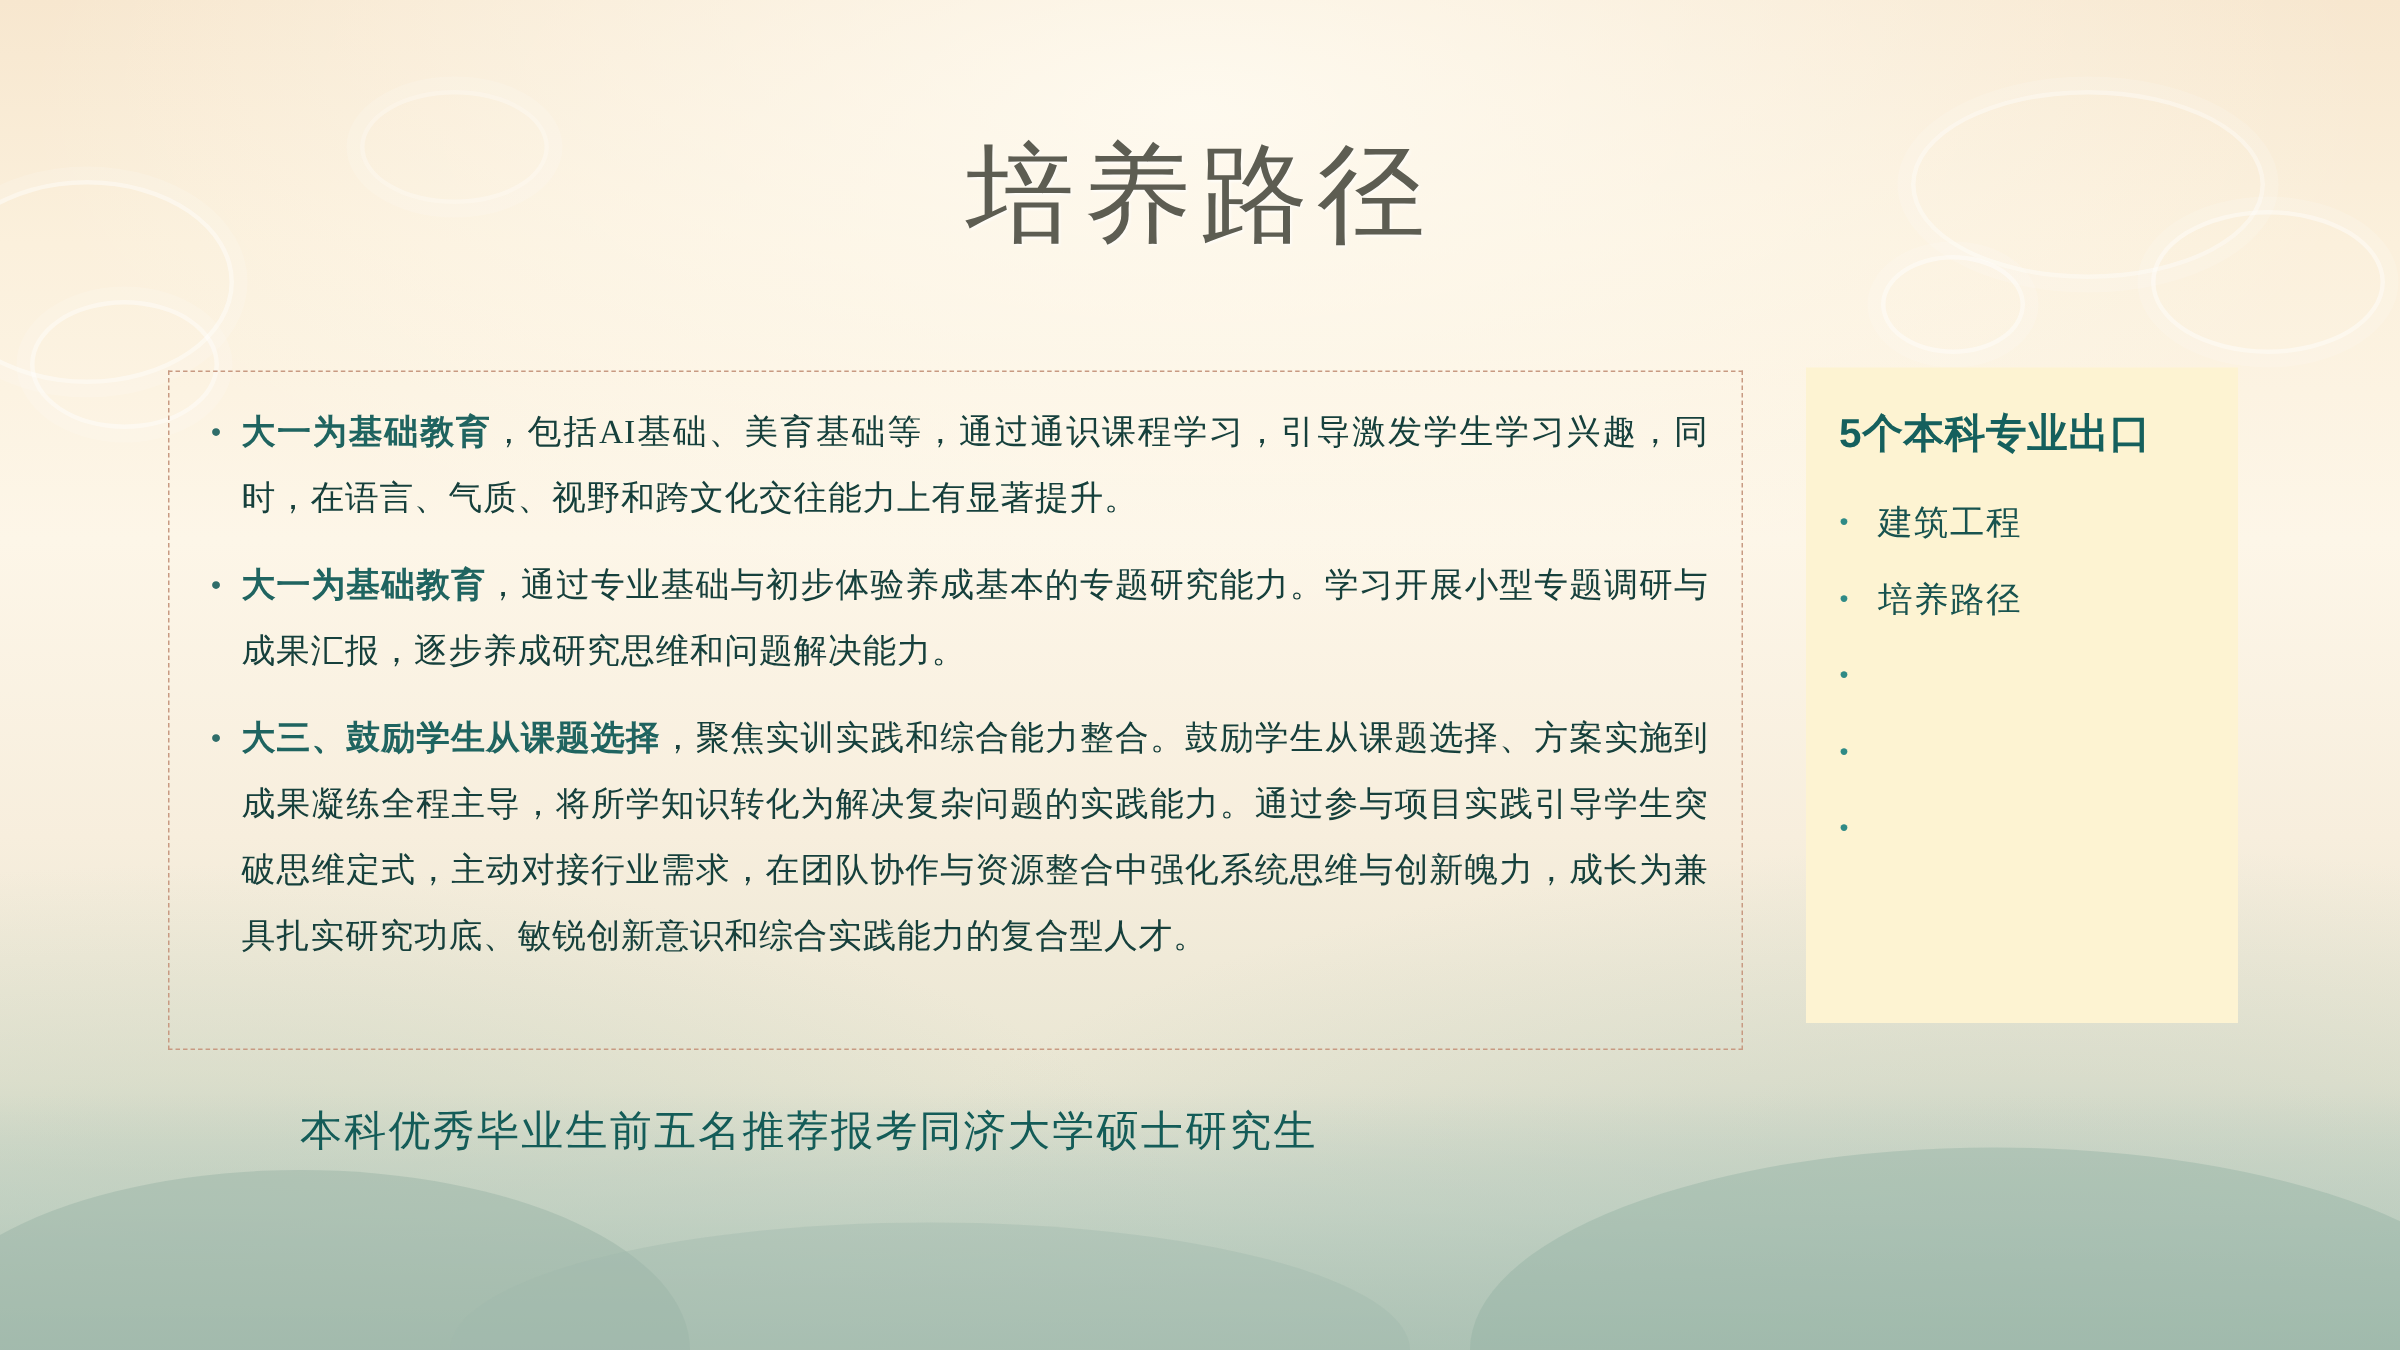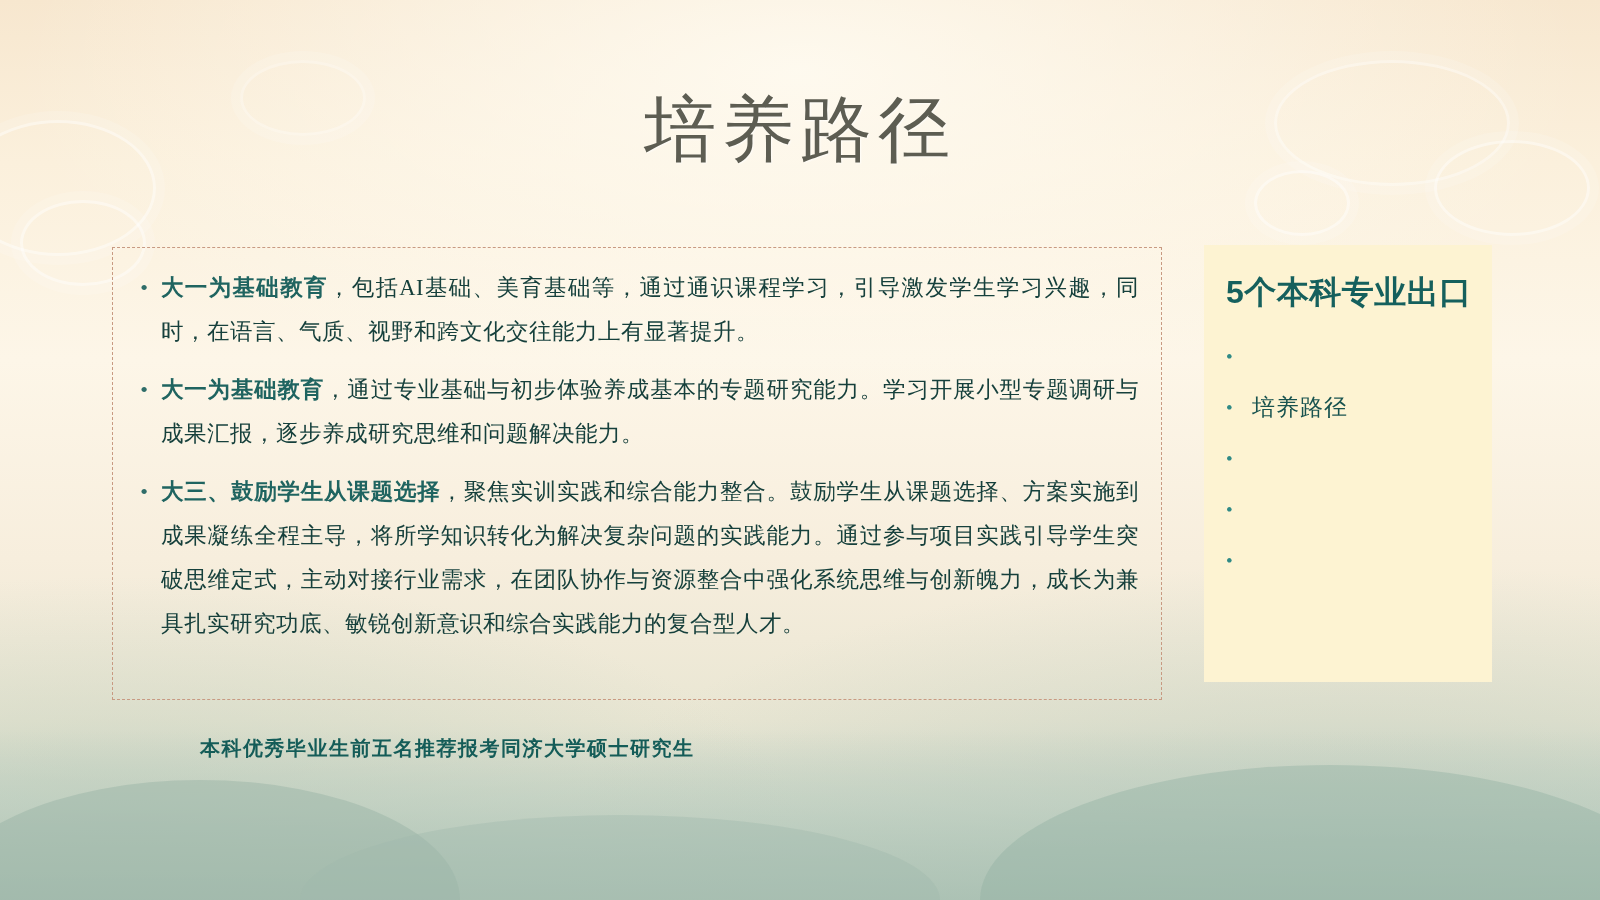--- a/index.html
+++ b/index.html
@@ -120,21 +120,21 @@
     top: 245px;
     width: 288px;
     height: 437px;
     background: #fdf3d2;
     box-sizing: border-box;
     padding: 26px 18px 18px 22px;
   }
   .side-title {
     font-family: "Liberation Sans", sans-serif;
     font-weight: bold;
-    font-size: 32px;
+    font-size: 27px;
     color: #15605d;
     letter-spacing: 0.5px;
     margin-bottom: 16px;
   }
   .side-item {
     display: flex;
     align-items: flex-start;
     font-family: "Liberation Serif", serif;
     font-size: 23px;
     line-height: 51px;
@@ -148,22 +148,22 @@
     font-size: 19px;
   }
   .side-item .label { flex: 1 1 auto; }
 
   
   .footer-note {
     position: absolute;
     left: 200px;
     top: 735px;
     font-family: "Liberation Serif", serif;
-    font-weight: bold;
-    font-size: 20px;
+    font-weight: normal;
+    font-size: 28px;
     letter-spacing: 1.5px;
     color: #145c58;
   }
 </style>
 </head>
 <body>
 
 <div class="slide">
 
   <div class="cloud c1"></div>
@@ -197,20 +197,21 @@
       <span class="bullet-text"><b>大三、鼓励学生从课题选择</b><span>，聚焦实训实践和综合能力整合。鼓励学生从课题选择、方案实施到成果凝练全程主导，将所学知识转化为解决复杂问题的实践能力。通过参与项目实践引导学生突破思维定式，主动对接行业需求，在团队协作与资源整合中强化系统思维与创新魄力，成长为兼具扎实研究功底、敏锐创新意识和综合实践能力的复合型人才。</span></span>
     </div>
 
   </div>
 
   <div class="side-box">
     <div class="side-title">5个本科专业出口</div>
 
     <div class="side-item">
       <span class="dot">•</span>
+      <span class="label">建筑工程</span>
     </div>
     <div class="side-item">
       <span class="dot">•</span>
       <span class="label">培养路径</span>
     </div>
     <div class="side-item">
       <span class="dot">•</span>
     </div>
     <div class="side-item">
       <span class="dot">•</span>

